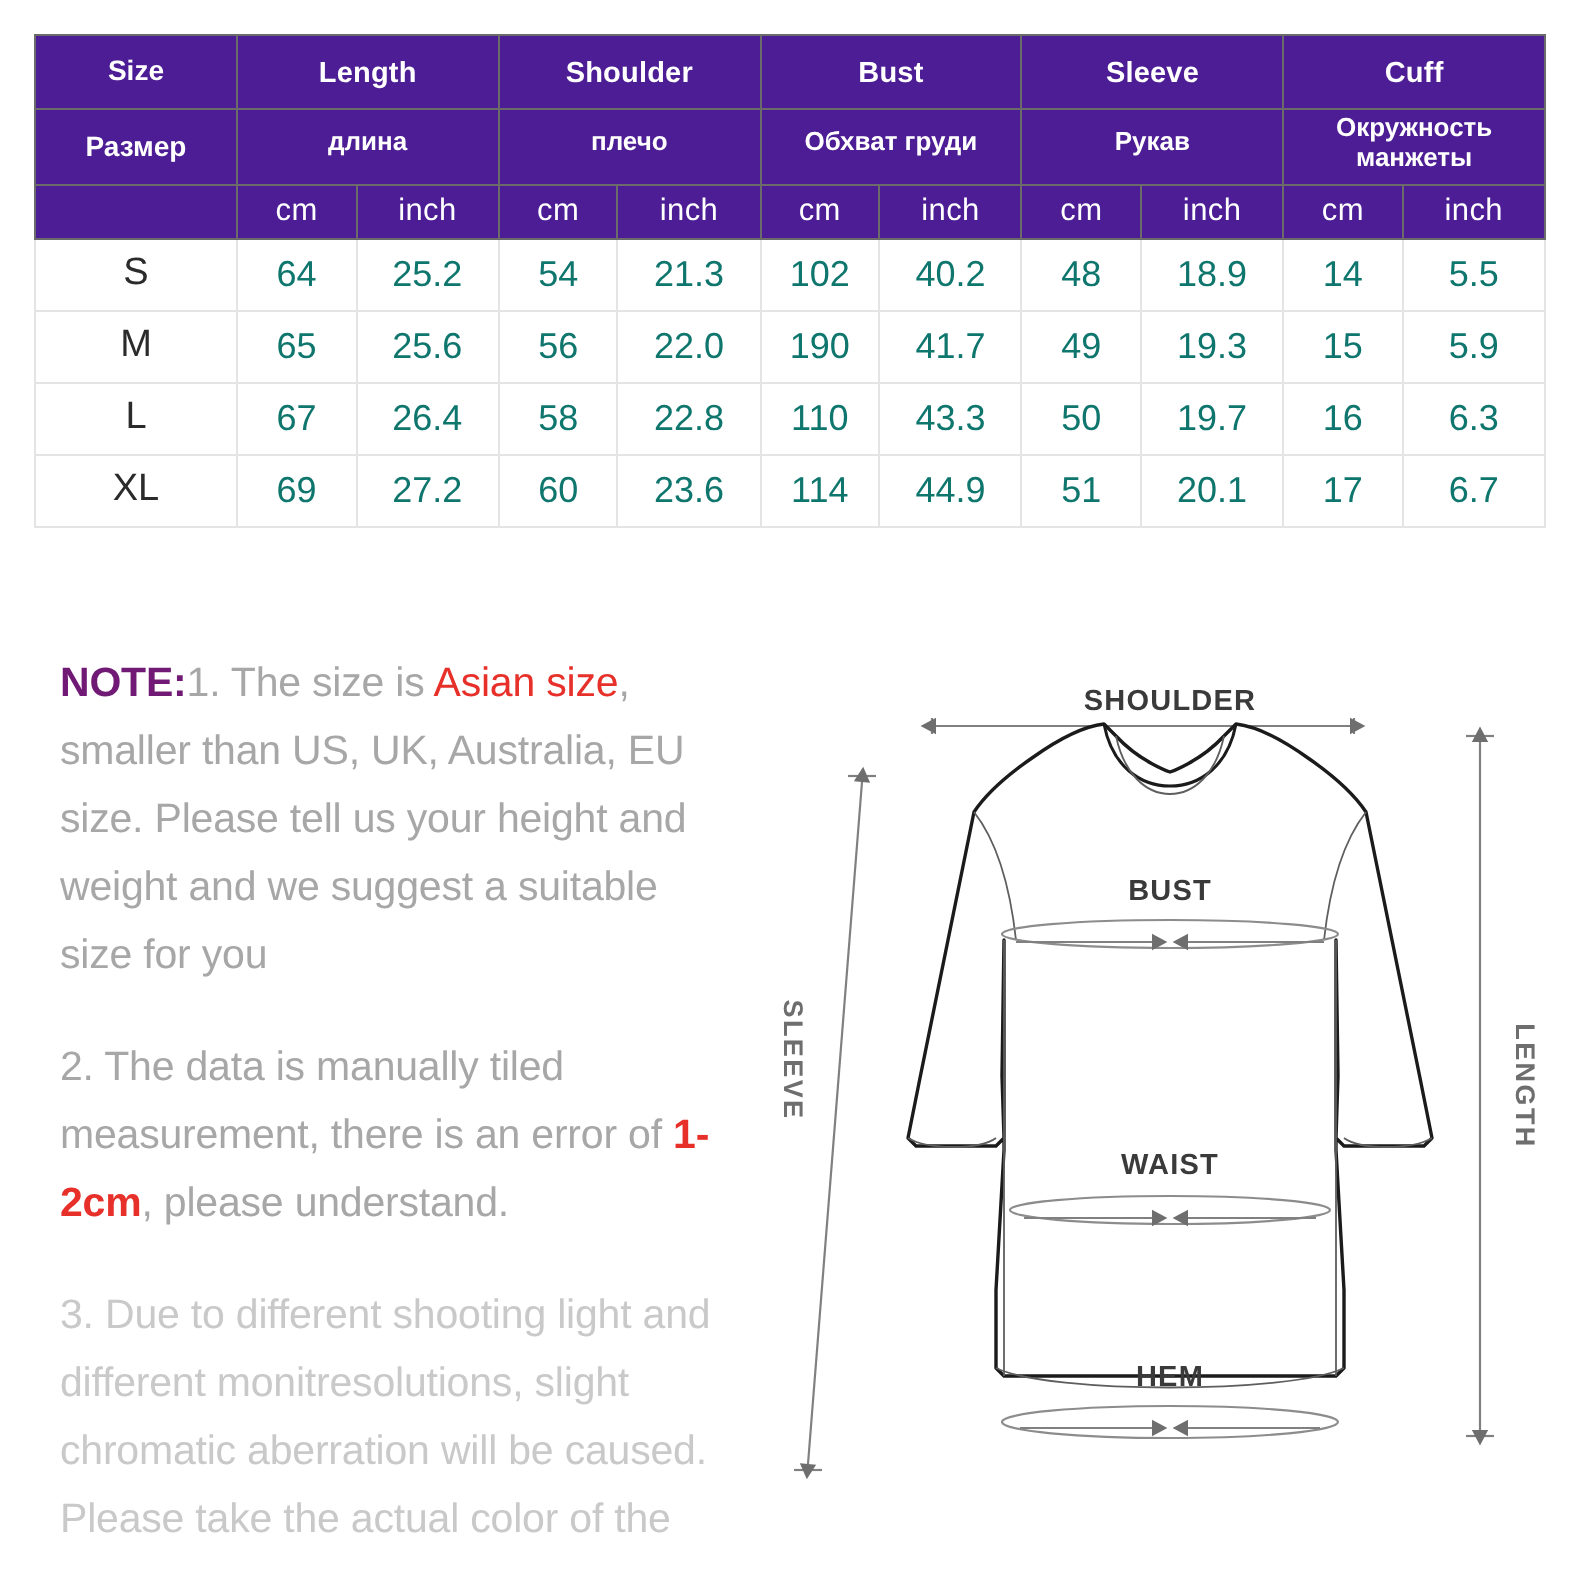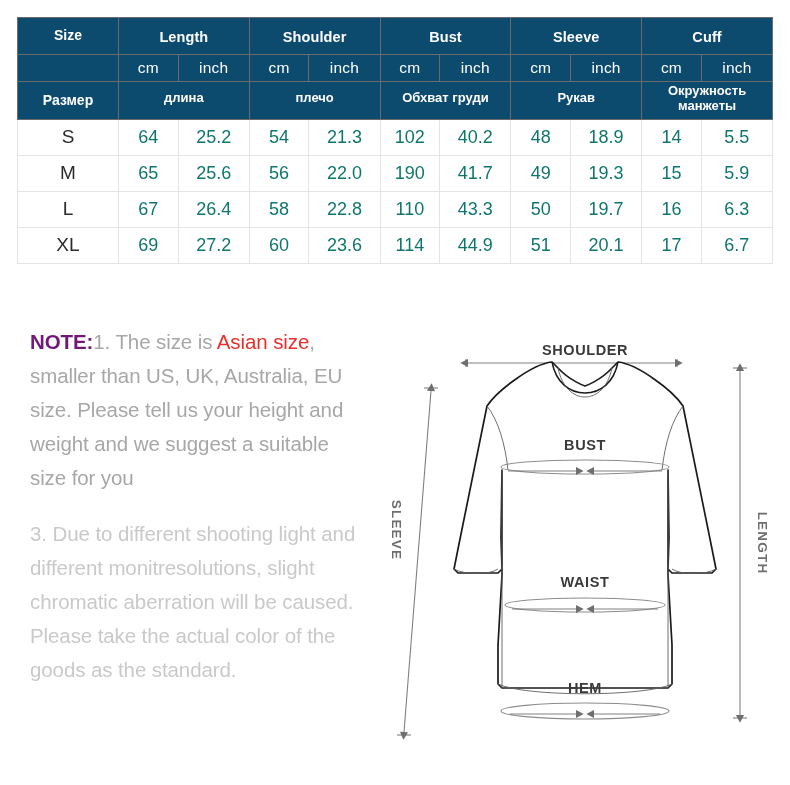--- a/index.html
+++ b/index.html
@@ -34,21 +34,21 @@
   }
   table.size-table td,
   table.size-table th {
     border: 1px solid #e4e4e4;
     padding: 0;
     text-align: center;
     vertical-align: middle;
   }
   
   .hdr {
-    background: #0c4a6e;
+    background: #4c1d95;
     color: #ffffff;
     border-color: #6b6b6b !important;
   }
   .hdr-grp-en {
     font-size: 14.5px;
     font-weight: bold;
     letter-spacing: 0.1px;
     line-height: 1.15;
     padding: 5px 2px 3px 2px !important;
     height: 21px;
@@ -202,39 +202,39 @@
       <thead>
         <tr>
           <td class="hdr hdr-size" rowspan="1">Size</td>
           <td class="hdr hdr-grp-en" colspan="2">Length</td>
           <td class="hdr hdr-grp-en" colspan="2">Shoulder</td>
           <td class="hdr hdr-grp-en" colspan="2">Bust</td>
           <td class="hdr hdr-grp-en" colspan="2">Sleeve</td>
           <td class="hdr hdr-grp-en" colspan="2">Cuff</td>
         </tr>
         <tr>
+          <td class="hdr hdr-size-ru">Размер</td>
+          <td class="hdr hdr-grp-ru" colspan="2">длина</td>
+          <td class="hdr hdr-grp-ru" colspan="2">плечо</td>
+          <td class="hdr hdr-grp-ru" colspan="2">Обхват груди</td>
+          <td class="hdr hdr-grp-ru" colspan="2">Рукав</td>
+          <td class="hdr hdr-grp-ru" colspan="2">Окружность манжеты</td>
+        </tr>
+        <tr>
           <td class="hdr"></td>
           <td class="hdr hdr-unit">cm</td>
           <td class="hdr hdr-unit">inch</td>
           <td class="hdr hdr-unit">cm</td>
           <td class="hdr hdr-unit">inch</td>
           <td class="hdr hdr-unit">cm</td>
           <td class="hdr hdr-unit">inch</td>
           <td class="hdr hdr-unit">cm</td>
           <td class="hdr hdr-unit">inch</td>
           <td class="hdr hdr-unit">cm</td>
           <td class="hdr hdr-unit">inch</td>
-        </tr>
-        <tr>
-          <td class="hdr hdr-size-ru">Размер</td>
-          <td class="hdr hdr-grp-ru" colspan="2">длина</td>
-          <td class="hdr hdr-grp-ru" colspan="2">плечо</td>
-          <td class="hdr hdr-grp-ru" colspan="2">Обхват груди</td>
-          <td class="hdr hdr-grp-ru" colspan="2">Рукав</td>
-          <td class="hdr hdr-grp-ru" colspan="2">Окружность манжеты</td>
         </tr>
       </thead>
       <tbody id="table-body">
           <tr class="body-row">
             <td class="cell-size">S</td>
             <td class="cell-val">64</td>
             <td class="cell-val">25.2</td>
             <td class="cell-val">54</td>
             <td class="cell-val">21.3</td>
             <td class="cell-val">102</td>
@@ -282,20 +282,21 @@
             <td class="cell-val">20.1</td>
             <td class="cell-val">17</td>
             <td class="cell-val">6.7</td>
           </tr>
         </tbody>
     </table>
   </div>
 
   <div id="notes">
     <p class="note-p"><span class="note-label">NOTE:</span><span>1. The size is </span><span class="note-hl">Asian size</span><span>, smaller than US, UK, Australia, EU size. Please tell us your height and weight and we suggest a suitable size for you</span></p>
+    <p class="note-p"><span>2. The data is manually tiled measurement, there is an error of </span><span class="note-hl-b">1-2cm</span><span>, please understand.</span></p>
     <p class="note-p note-p3">3. Due to different shooting light and different monitresolutions, slight chromatic aberration will be caused. Please take the actual color of the goods as the standard.</p>
   </div>
 
   <div id="diagram">
     <svg width="410" height="445" viewBox="0 0 410 445" xmlns="http://www.w3.org/2000/svg">
       <defs>
         <marker id="arrLeft" markerWidth="9" markerHeight="9" refX="8" refY="4.5" orient="auto">
           <path d="M8,0.8 L1,4.5 L8,8.2 Z" class="arrow-fill"></path>
         </marker>
         <marker id="arrRight" markerWidth="9" markerHeight="9" refX="1" refY="4.5" orient="auto">

